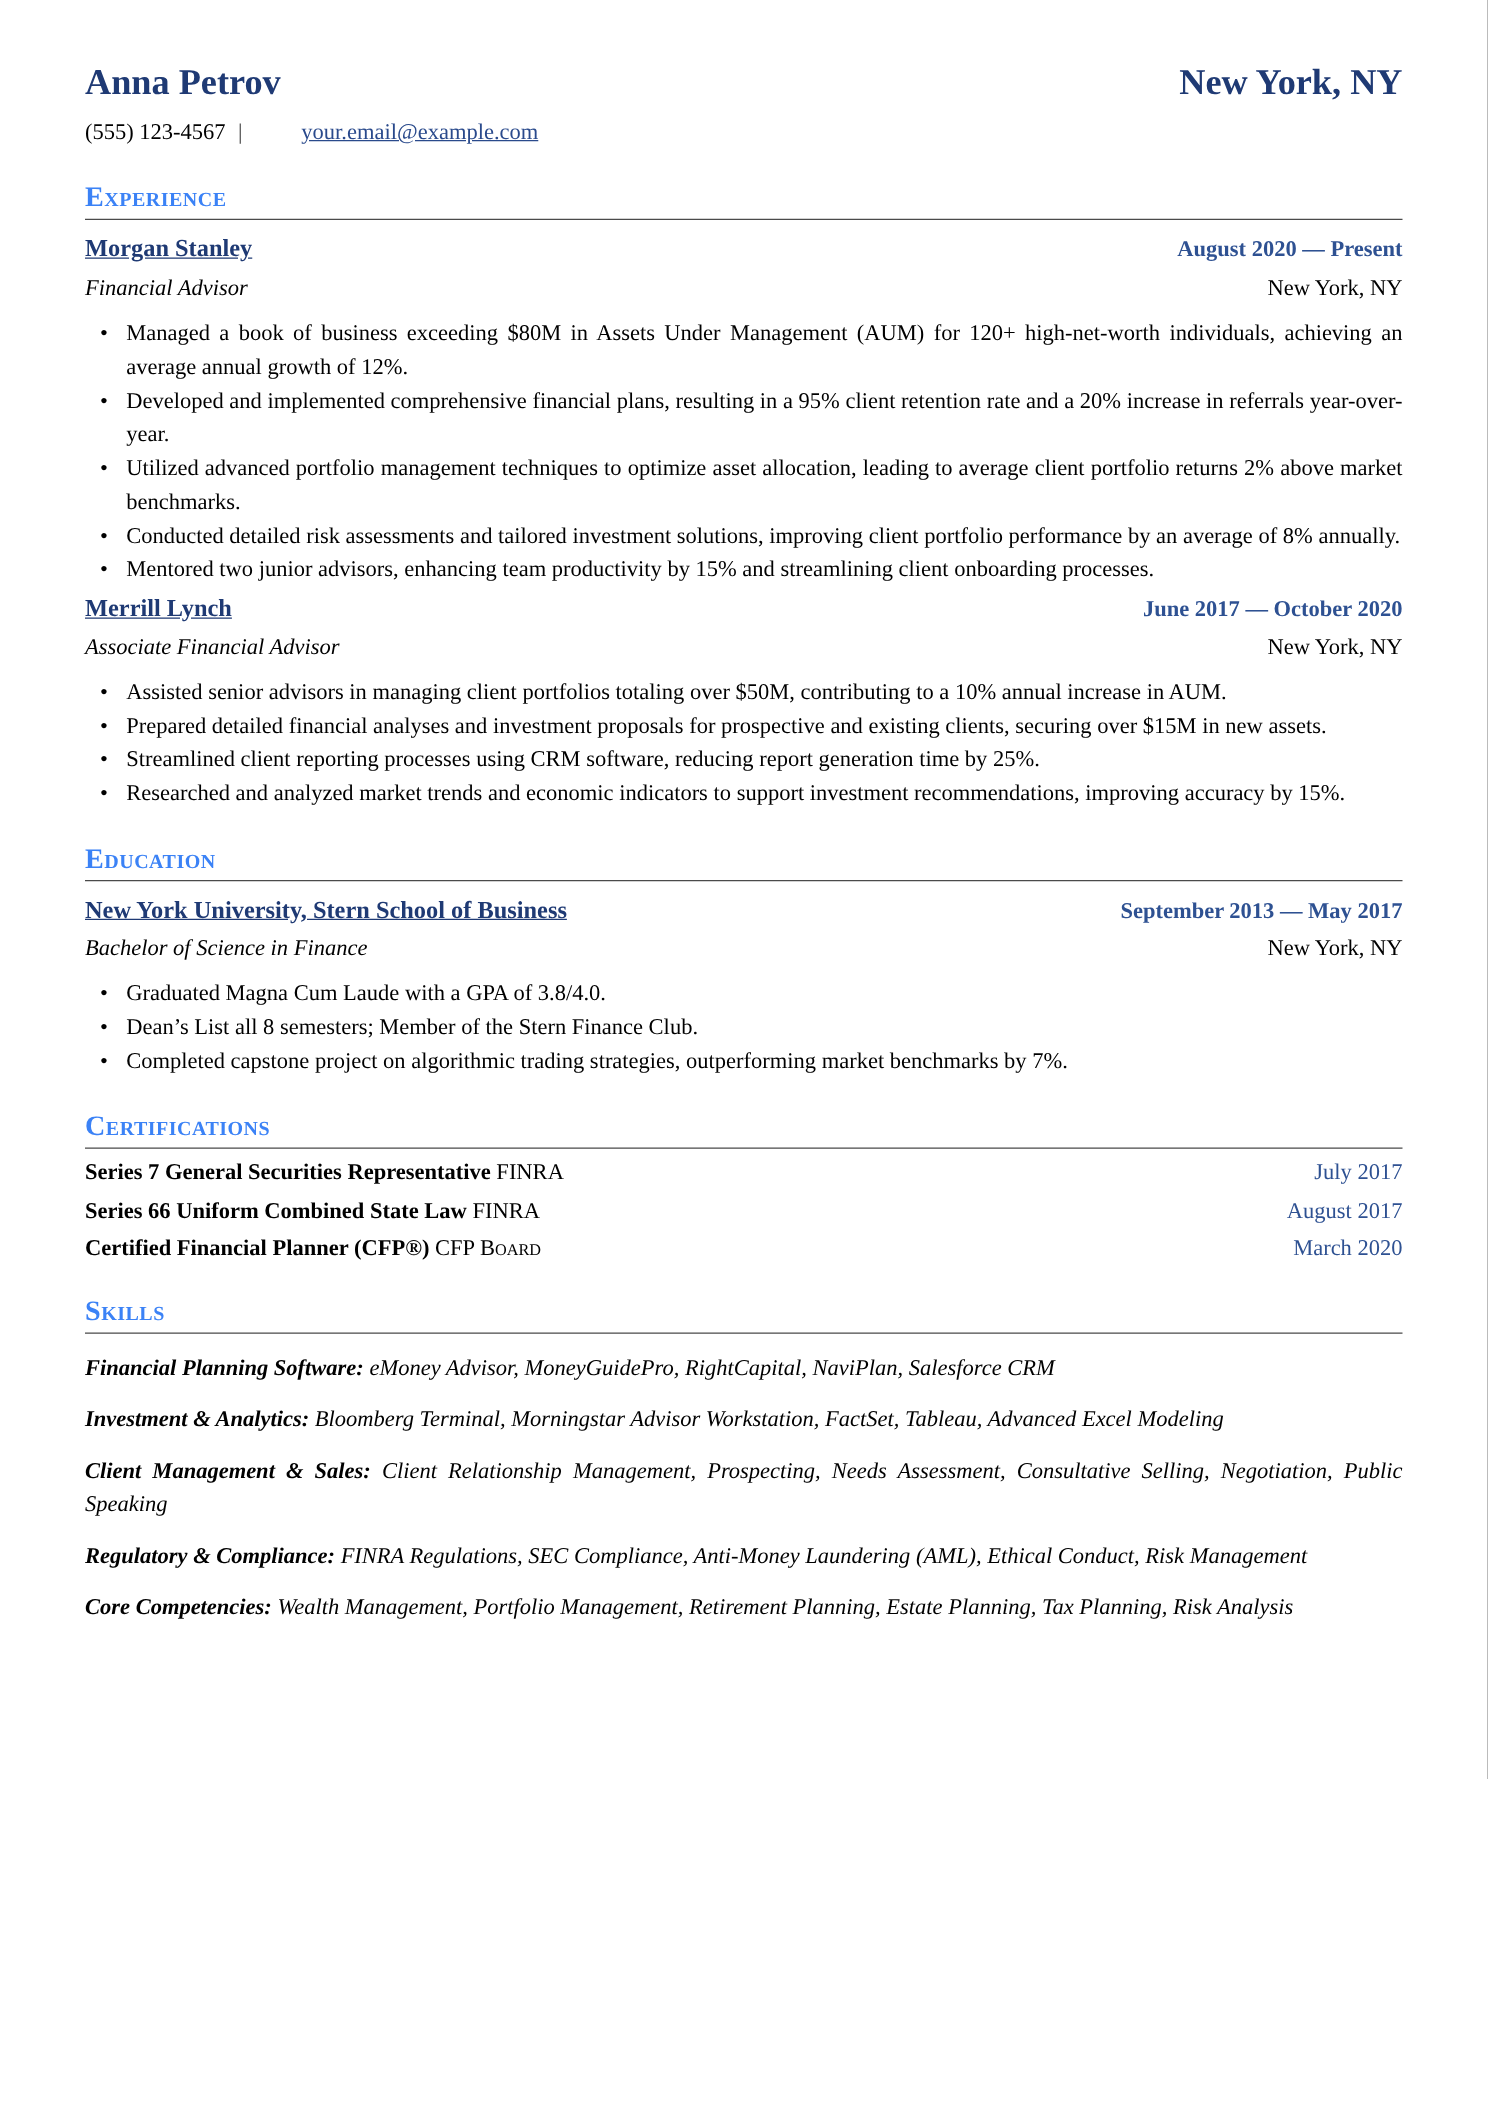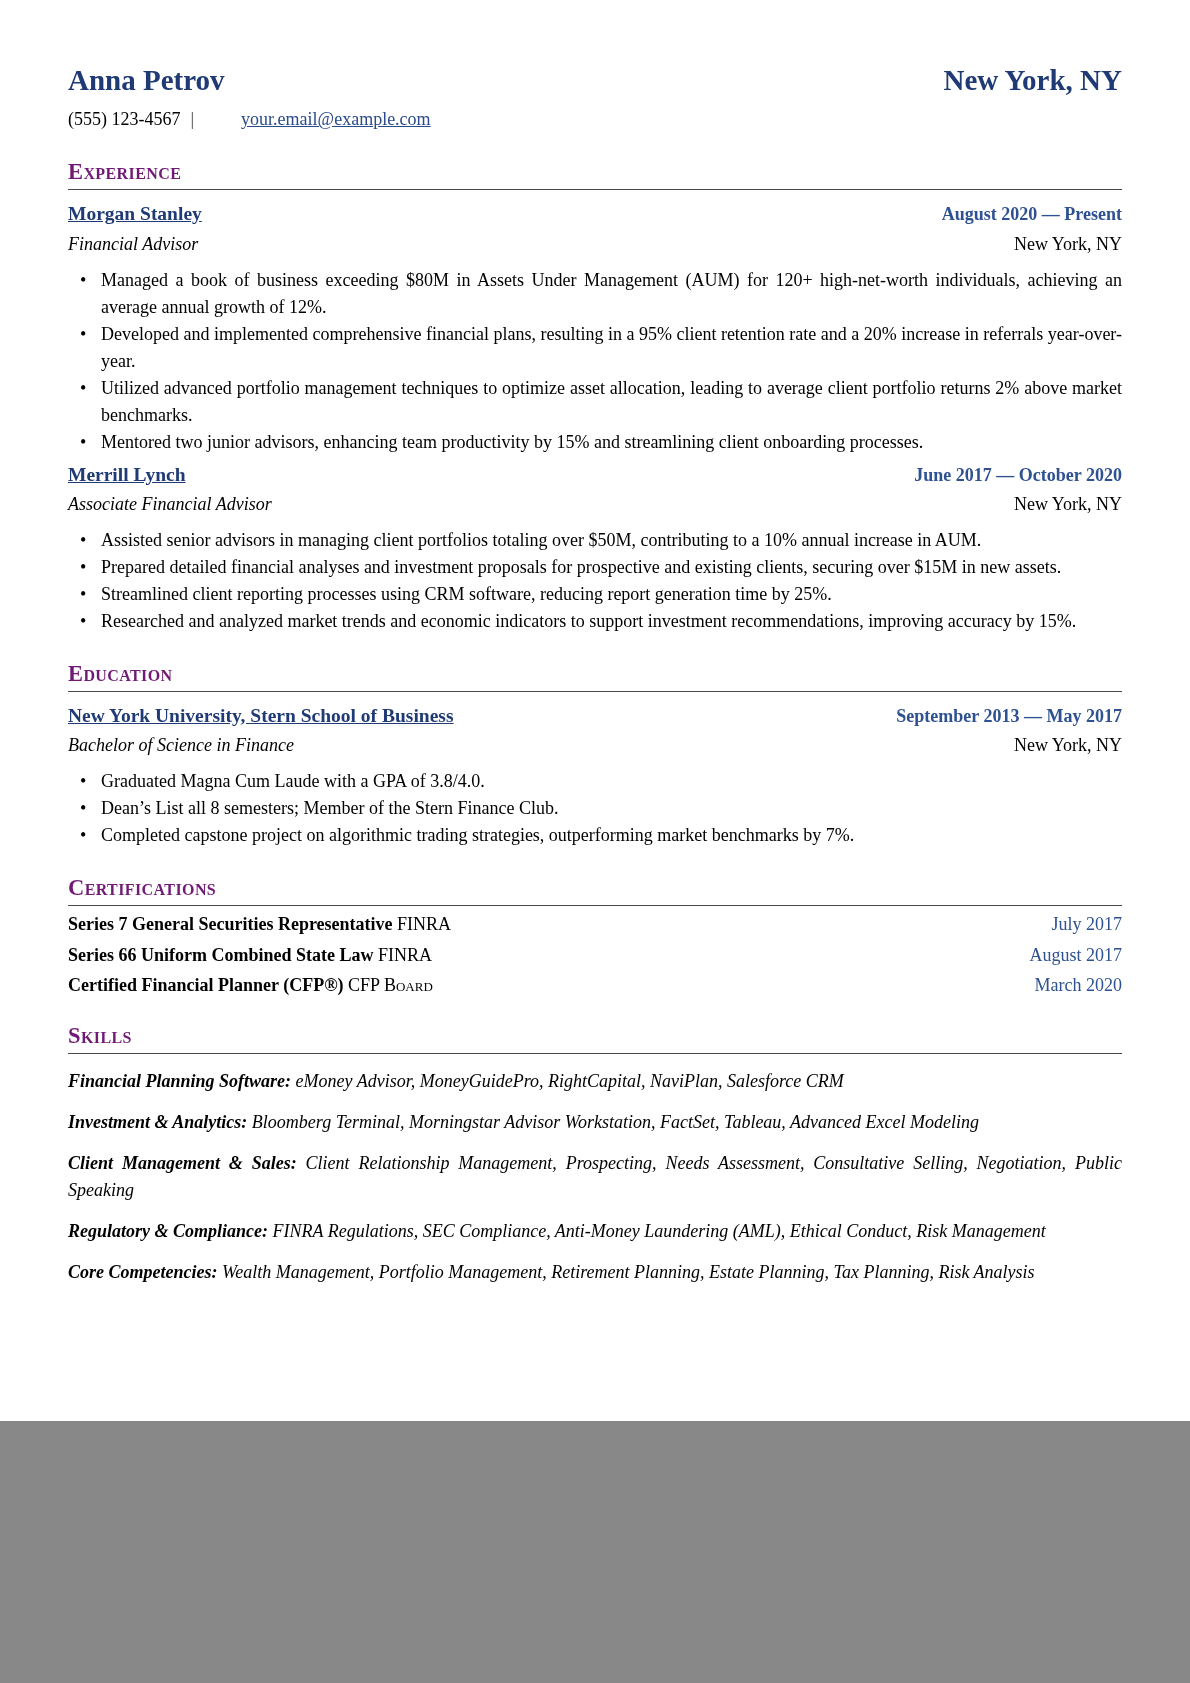--- a/index.html
+++ b/index.html
@@ -1,22 +1,22 @@
 <!DOCTYPE html>
 <html lang="en"><head>
 <meta charset="utf-8">
 <style>
   * { box-sizing: border-box; }
   html, body { margin: 0; padding: 0; background: #888; }
   .page {
     width: 1190px;
-    height: 1421px;
+    height: 1683px;
     margin: 0 auto;
     background: #ffffff;
-    padding: 64px 68px 40px 68px;
+    padding: 50px 68px 40px 68px;
     font-family: "Liberation Serif", "DejaVu Serif", serif;
     font-size: 18px;
     color: #000000;
     line-height: 1.5;
     position: relative;
   }
   
   .header-row {
     display: flex;
     justify-content: space-between;
@@ -41,21 +41,21 @@
     margin-left: 37px;
   }
   
   .section { margin-top: 25px; }
   .section-title {
     margin: 0;
     font-size: 22.5px;
     font-weight: bold;
     font-variant: small-caps;
     letter-spacing: 0.4px;
-    color: #701a75;
+    color: #3b82f6;
     border-bottom: 1.6px solid #4a4a4a;
     padding-bottom: 3px;
     line-height: 1.25;
   }
   
   .entry { margin-top: 9px; }
   .entry-head {
     display: flex;
     justify-content: space-between;
     align-items: baseline;
@@ -137,20 +137,21 @@
         <span class="entry-dates">August 2020 — Present</span>
       </div>
       <div class="entry-sub">
         <span class="entry-role">Financial Advisor</span>
         <span class="entry-loc">New York, NY</span>
       </div>
       <ul class="bullets">
         <li>Managed a book of business exceeding $80M in Assets Under Management (AUM) for 120+ high-net-worth individuals, achieving an average annual growth of 12%.</li>
         <li>Developed and implemented comprehensive financial plans, resulting in a 95% client retention rate and a 20% increase in referrals year-over-year.</li>
         <li>Utilized advanced portfolio management techniques to optimize asset allocation, leading to average client portfolio returns 2% above market benchmarks.</li>
+        <li>Conducted detailed risk assessments and tailored investment solutions, improving client portfolio performance by an average of 8% annually.</li>
         <li>Mentored two junior advisors, enhancing team productivity by 15% and streamlining client onboarding processes.</li>
       </ul>
     </div>
 
     <div class="entry" style="margin-top:2px;">
       <div class="entry-head">
         <span class="entry-primary">Merrill Lynch</span>
         <span class="entry-dates">June 2017 — October 2020</span>
       </div>
       <div class="entry-sub">

